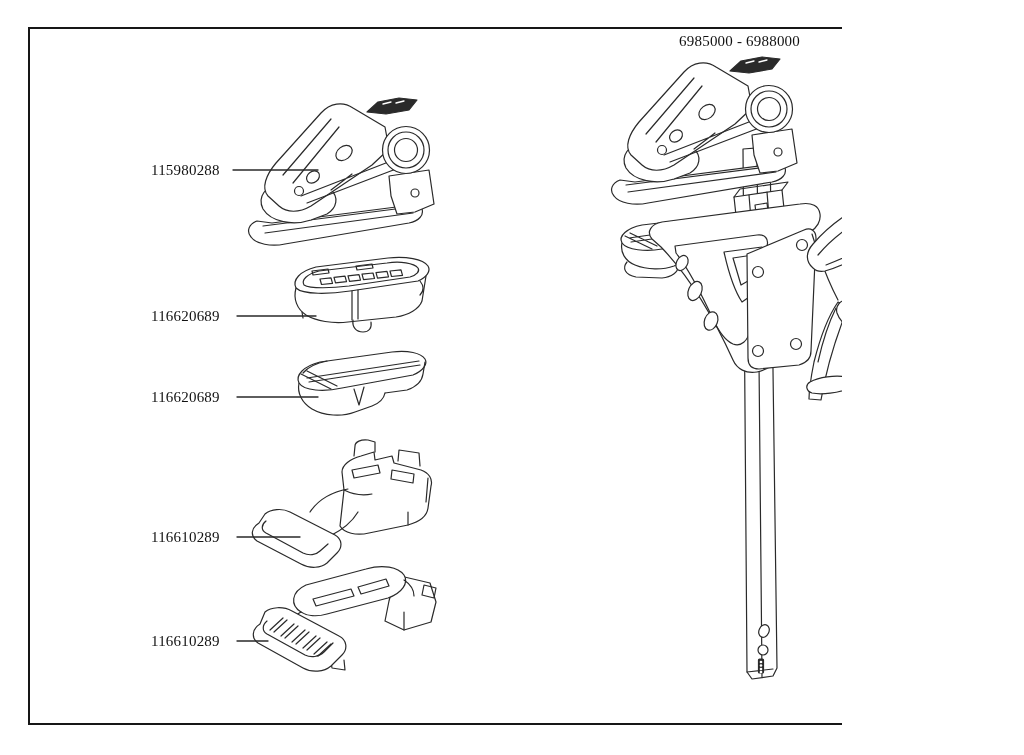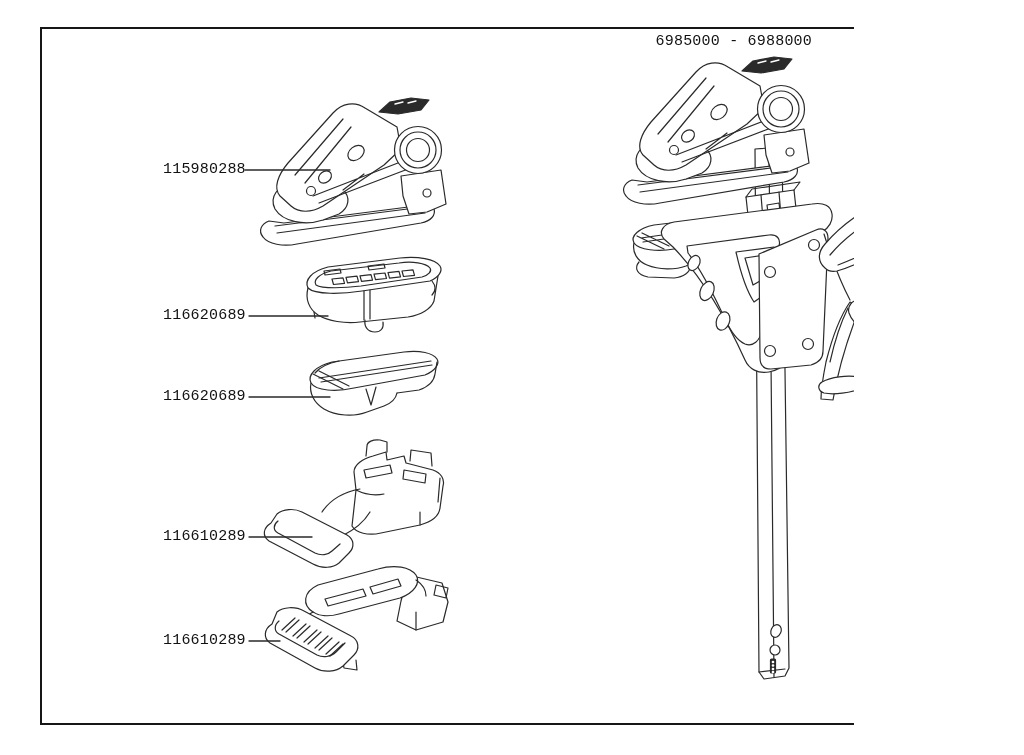--- a/index.html
+++ b/index.html
@@ -1,18 +1,18 @@
 <!DOCTYPE html>
 <html style="--line: #2a2a2a; --frame: #161616; --bg: #ffffff;"><head>
 <meta charset="utf-8">
 <style>
   html,body{margin:0;padding:0;background:#fff;}
   .page{
     position:relative;width:842px;height:755px;background:var(--bg,#fff);
-    font-family:Liberation Mono, monospace;overflow:hidden;margin-left:12px;
+    font-family:Liberation Serif, serif;overflow:hidden;
   }
   .frame{
     position:absolute;left:28px;top:27px;width:968px;height:698px;
     border:2px solid var(--frame,#161616);box-sizing:border-box;
   }
   .model-range{
     position:absolute;top:33px;right:42px;font-size:15px;color:#111;
     letter-spacing:.2px;white-space:nowrap;
   }
   .part-label{

